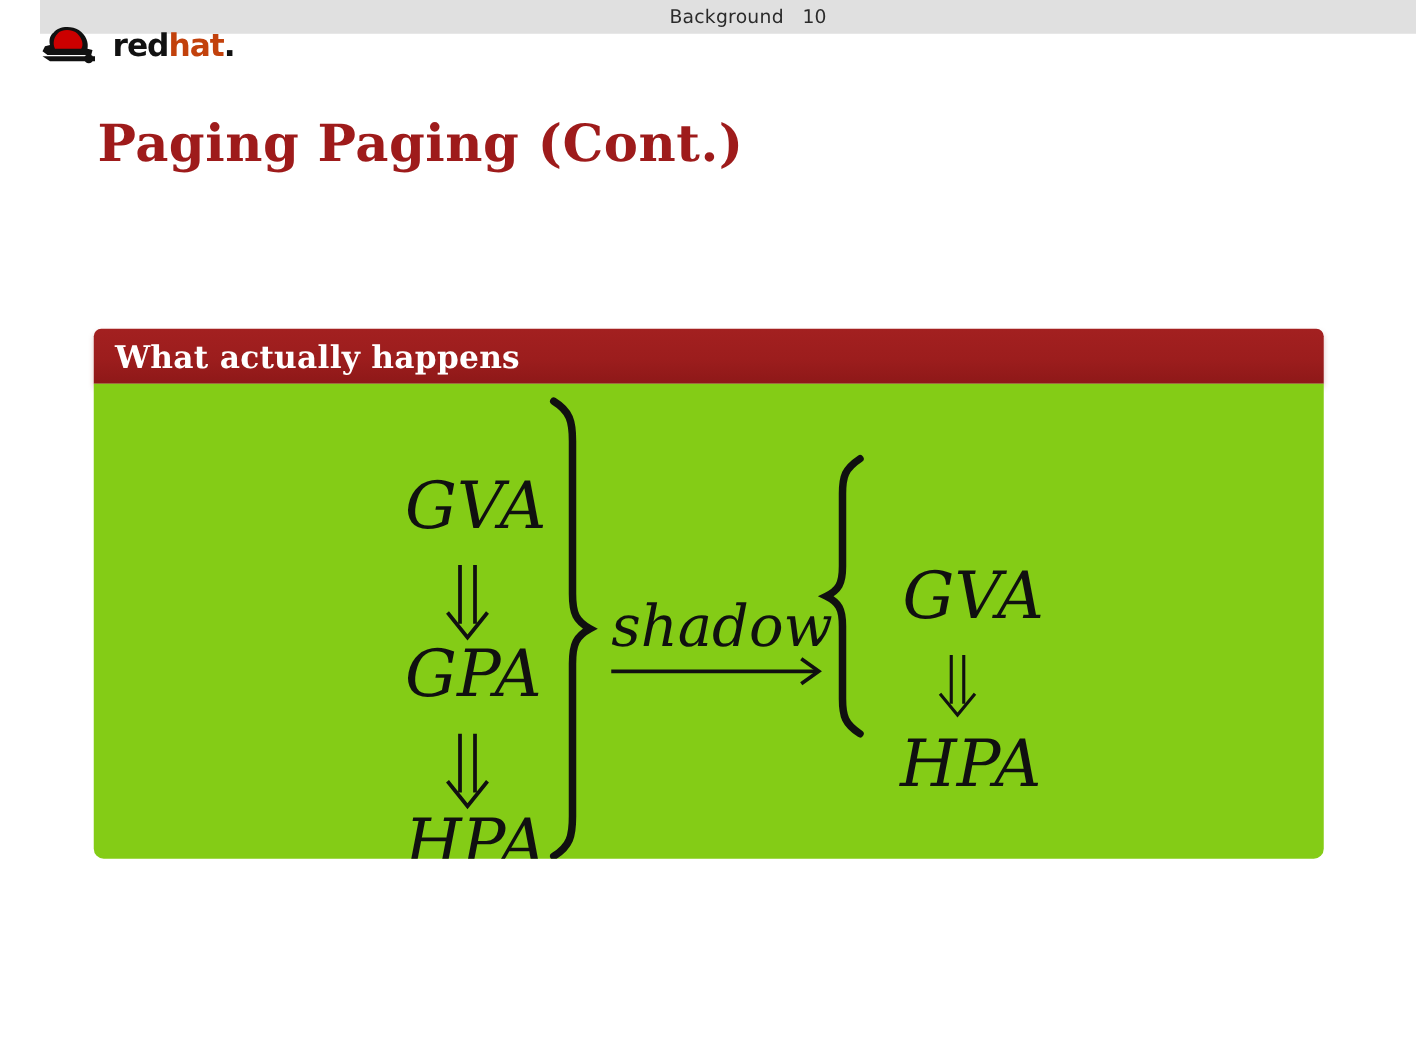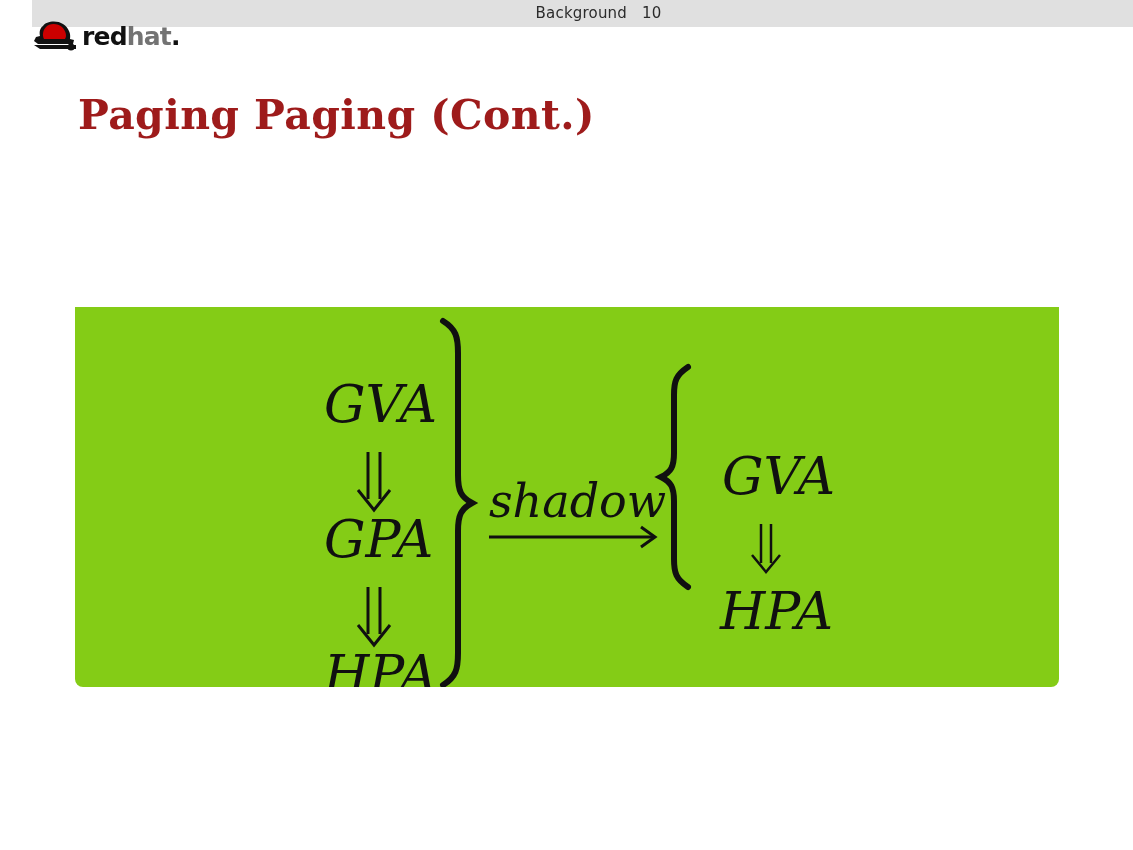--- a/index.html
+++ b/index.html
@@ -55,22 +55,22 @@
   #logo-wordmark {
     position: absolute;
     left: 52px;
     top: 4px;
     font-size: 25px;
     font-weight: bold;
     font-family: "DejaVu Sans", sans-serif;
     letter-spacing: -0.8px;
     line-height: 1;
   }
-  #logo-word-red { color: #111111; }
-  #logo-word-hat { color: #737373; }
+  #logo-word-red { color: #111111; margin-left: 8px; }
+  #logo-word-hat { color: #c2410c; }
   #logo-word-dot { color: #111111; }
 
   
   #slide-title {
     position: absolute;
     left: 78px;
     top: 91px;
     font-size: 41px;
     font-weight: bold;
     color: #9e1b1b;
@@ -147,20 +147,23 @@
   </svg>
   <div id="logo-wordmark">
     <span id="logo-word-red">red</span><span id="logo-word-hat">hat</span><span id="logo-word-dot">.</span>
   </div>
 </div>
 
 <div id="slide-title">Paging Paging (Cont.)</div>
 
 <div id="block">
 
+  <div id="block-header">
+    <div id="block-header-title">What actually happens</div>
+  </div>
 
   <div id="block-body">
 
     <svg id="diagram" viewBox="0 0 984 380">
 
       <text class="mathtext" x="249" y="115" font-size="52">GVA</text>
 
       <g>
         <line x1="293" y1="145" x2="293" y2="192" stroke="#101010" stroke-width="3"></line>
         <line x1="305" y1="145" x2="305" y2="192" stroke="#101010" stroke-width="3"></line>

